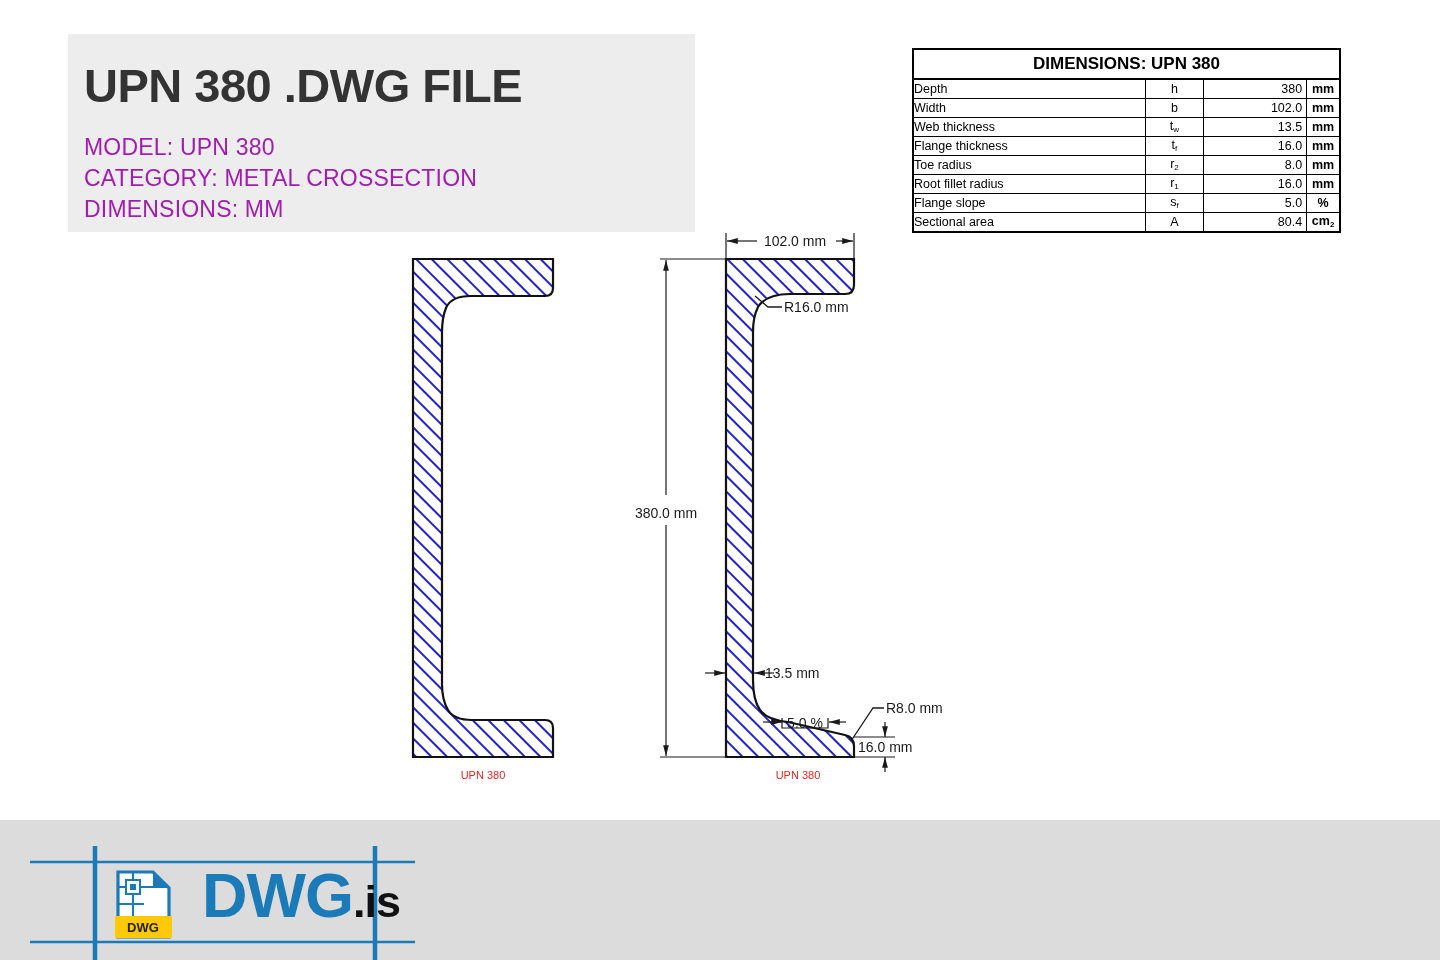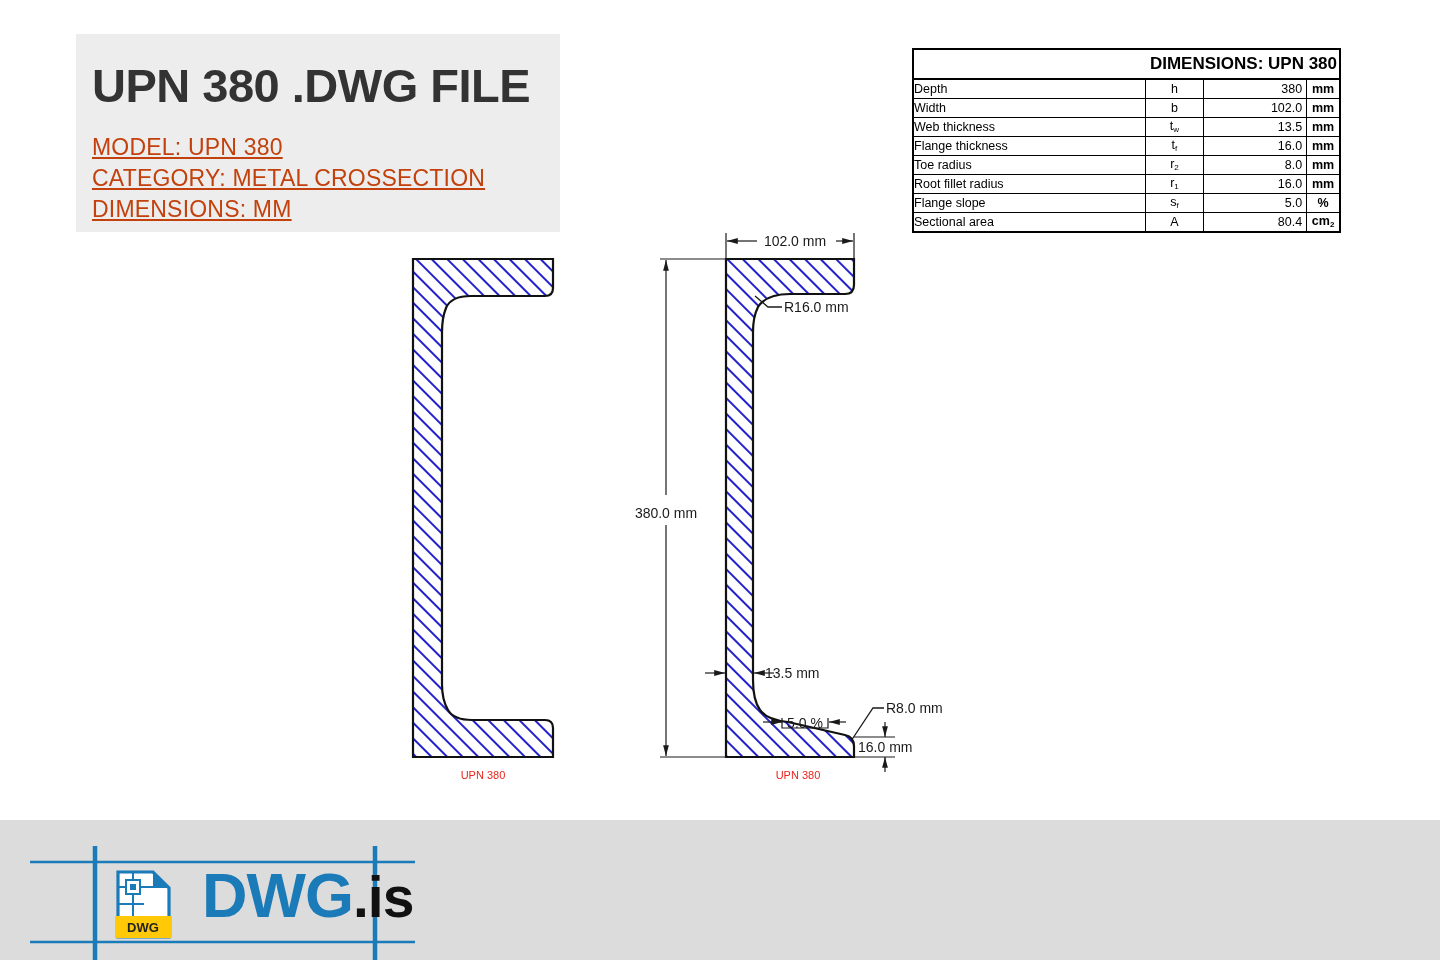--- a/index.html
+++ b/index.html
@@ -7,33 +7,32 @@
     width:1440px;height:960px;
     background:#ffffff;
     font-family:"Liberation Sans", sans-serif;
     position:relative;
     overflow:hidden;
   }
   .page{position:absolute;left:0;top:0;width:1440px;height:960px;}
 
   
   #title-block{
-    position:absolute;left:76px;top:34px;width:484px;height:198px;
+    position:absolute;left:68px;top:34px;width:627px;height:198px;
     background:#ededed;
   }
   #title-heading{
     position:absolute;left:16px;top:24px;
     font-size:47px;font-weight:bold;color:#333333;
     letter-spacing:-0.5px;white-space:nowrap;
   }
   .meta-line{
     position:absolute;left:16px;
-    font-size:23px;color:#c2410c;white-space:nowrap;
+    font-size:23px;color:#a21caf;white-space:nowrap;
     letter-spacing:0.2px;
-    text-decoration:underline;
   }
   #meta-model{top:100px;}
   #meta-category{top:131px;}
   #meta-dimensions{top:162px;}
 
   
   #dims-table{
     position:absolute;left:912px;top:48px;width:429px;
     border:2px solid #000;
     border-collapse:collapse;
@@ -41,21 +40,21 @@
     background:#fff;
   }
   #dims-table td{
     border:1px solid #000;
     padding:1px 0;
     height:16px;
     line-height:14px;
     font-size:12.5px;
   }
   #dims-table .thead td{
-    text-align:right;font-weight:bold;font-size:17px;
+    text-align:center;font-weight:bold;font-size:17px;
     height:24px;padding:2px;
     border-bottom:2px solid #000;
   }
   .c-name{width:235px;text-align:left;}
   .c-sym{width:57px;text-align:center;}
   .c-val{width:100px;text-align:right;padding-right:4px !important;}
   .c-unit{width:32px;text-align:center;font-weight:bold;}
   sub{font-size:8px;vertical-align:baseline;position:relative;top:2px;}
 
   
@@ -69,21 +68,21 @@
     position:absolute;left:0;top:820px;width:1440px;height:140px;
     background:#dcdcdc;
   }
   #logo-area{position:absolute;left:20px;top:12px;width:460px;height:140px;}
   #brand-dwg{
     position:absolute;left:182px;top:32px;
     font-size:63px;font-weight:bold;color:#1b7ab8;
     letter-spacing:-1px;line-height:1;
   }
   #brand-is{
-    font-size:57px;font-weight:bold;color:#111;letter-spacing:-1px;
+    font-size:45px;font-weight:bold;color:#111;letter-spacing:-1px;
   }
 </style>
 </head>
 <body>
 
 <div class="page">
 
   <div id="title-block">
     <div id="title-heading">UPN 380 .DWG FILE</div>
     <div class="meta-line" id="meta-model">MODEL:  UPN 380</div>

